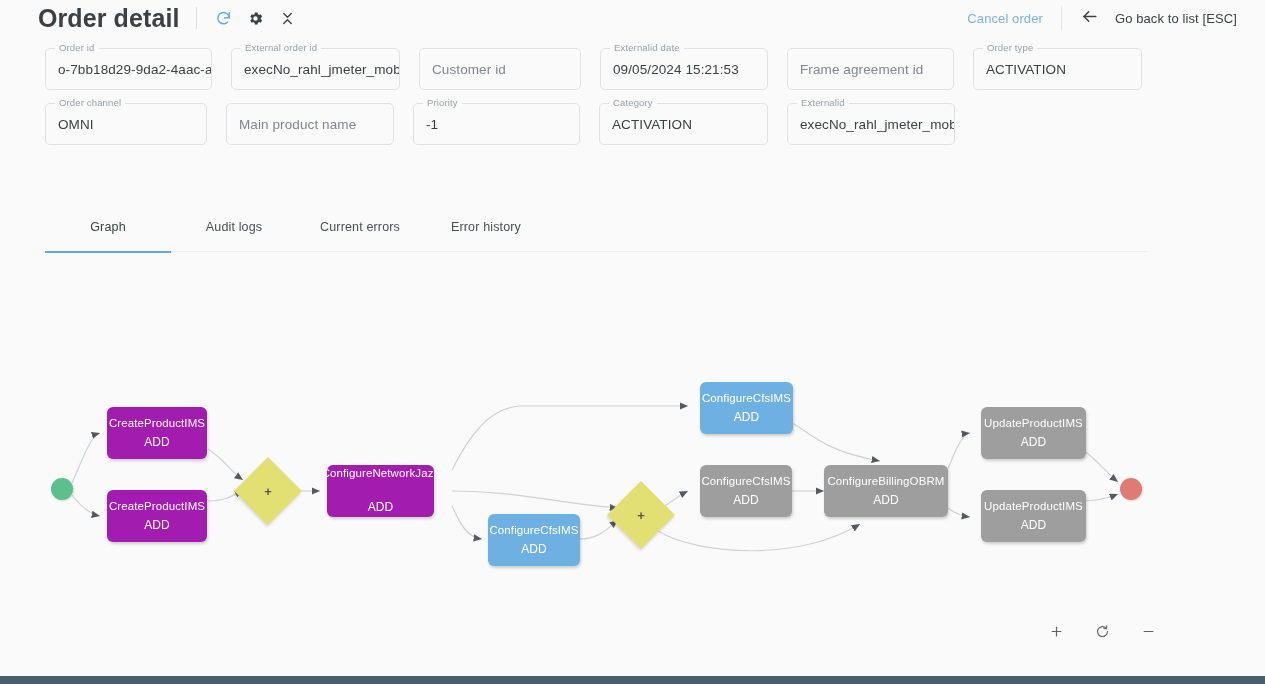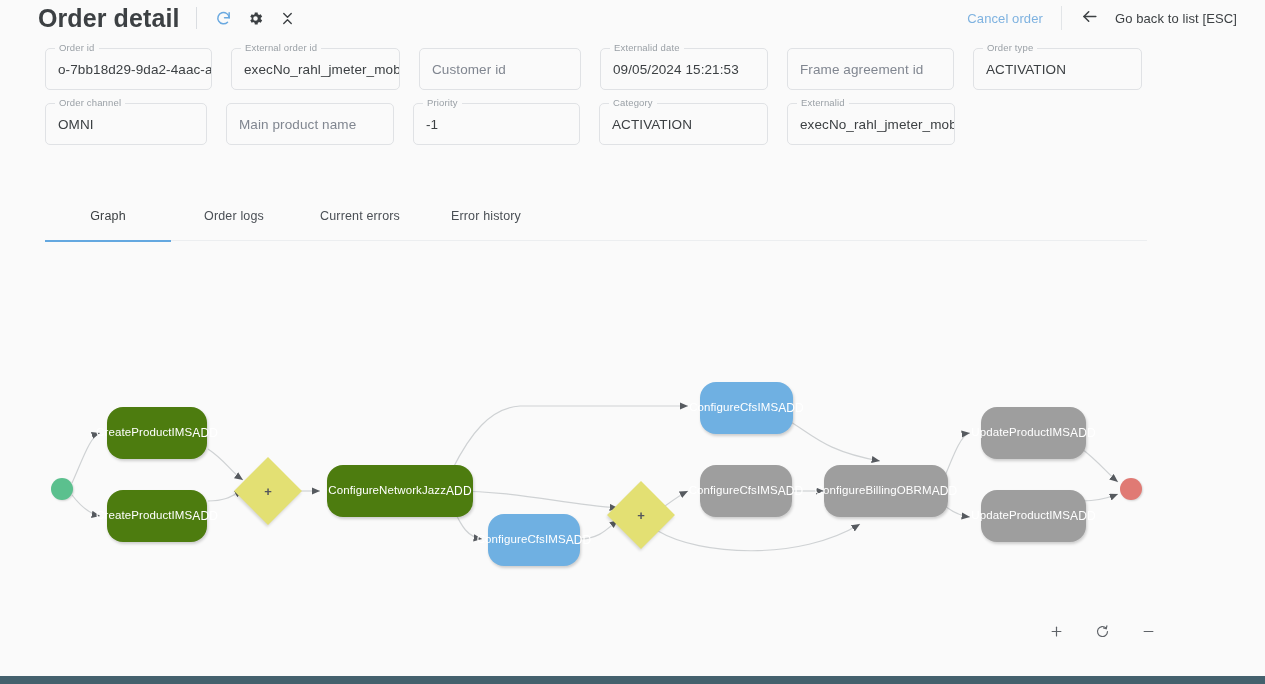--- a/index.html
+++ b/index.html
@@ -76,21 +76,21 @@
   .fields .field:nth-child(10) { width: 169px; }
   .fields .field:nth-child(3),
   .fields .field:nth-child(7)  { width: 162px; }
   .fields .field:nth-child(4),
   .fields .field:nth-child(8)  { width: 168px; }
   .fields .field:nth-child(11),
   .fields .field:nth-child(12) { width: 168px; }
 
   
   .tabs {
-    position: absolute; top: 209px; left: 45px; width: 1102px;
+    position: absolute; top: 220px; left: 45px; width: 1102px;
     height: 32px; display: flex; border-bottom: 1px solid #eceef0;
   }
   .tab {
     min-width: 126px; padding: 0 18px;
     display: flex; align-items: flex-start; justify-content: center;
     font-size: 12.5px; color: #4a4f55; cursor: pointer;
     letter-spacing: .15px; position: relative; height: 32px;
   }
   .tab span { display: block; }
   .tab.active { color: #3c4043; }
@@ -101,31 +101,31 @@
 
   
   .graph-wrap {
     position: absolute; top: 256px; left: 0; width: 1265px; height: 405px;
     background: #fafafa;
   }
   .graph-svg { position: absolute; top: 0; left: 0; }
 
   .node {
     position: absolute;
-    border-radius: 16px;
+    border-radius: 6px;
     color: #ffffff;
-    display: flex; 
+    display: flex; flex-direction: column;
     align-items: center; justify-content: center;
     font-size: 11.5px; letter-spacing: .1px;
     box-shadow: 1px 2px 3px rgba(0,0,0,.18);
     cursor: pointer;
     line-height: 1.55;
   }
   .node .n2 { font-size: 12px; }
-  .node.green { background: #4d7c0f; }
+  .node.green { background: #a21caf; }
   .node.blue  { background: #6fb0e2; }
   .node.grey  { background: #9e9e9e; }
 
   .gate {
     position: absolute;
     width: 48px; height: 48px;
     background: #e3e073;
     transform: rotate(45deg);
     box-shadow: 1px 2px 3px rgba(0,0,0,.14);
     cursor: pointer;
@@ -242,21 +242,21 @@
         <div class="flabel">Externalid</div>
         <div class="fval">execNo_rahl_jmeter_mobile_acl</div>
       </div>
     </div>
 
   <div class="tabs" id="tabs">
       <div class="tab active">
         <span>Graph</span>
       </div>
       <div class="tab">
-        <span>Order logs</span>
+        <span>Audit logs</span>
       </div>
       <div class="tab">
         <span>Current errors</span>
       </div>
       <div class="tab">
         <span>Error history</span>
       </div>
     </div>
 
   <div class="graph-wrap">
@@ -312,21 +312,21 @@
     </div>
 
     <div class="node green" style="left:107px; top:234px; width:100px; height:52px;">
       <div>CreateProductIMS</div>
       <div class="n2">ADD</div>
     </div>
 
     <div class="gate" style="left:244px; top:211px;"></div>
     <div class="gate-lbl" style="left:244px; top:211px;">+</div>
 
-    <div class="node green" style="left:327px; top:209px; width:146px; height:52px;">
+    <div class="node green" style="left:327px; top:209px; width:107px; height:52px;justify-content:space-between;">
       <div>ConfigureNetworkJazz</div>
       <div class="n2">ADD</div>
     </div>
 
     <div class="node blue" style="left:700px; top:126px; width:93px; height:52px;">
       <div>ConfigureCfsIMS</div>
       <div class="n2">ADD</div>
     </div>
 
     <div class="node blue" style="left:488px; top:258px; width:92px; height:52px;">

